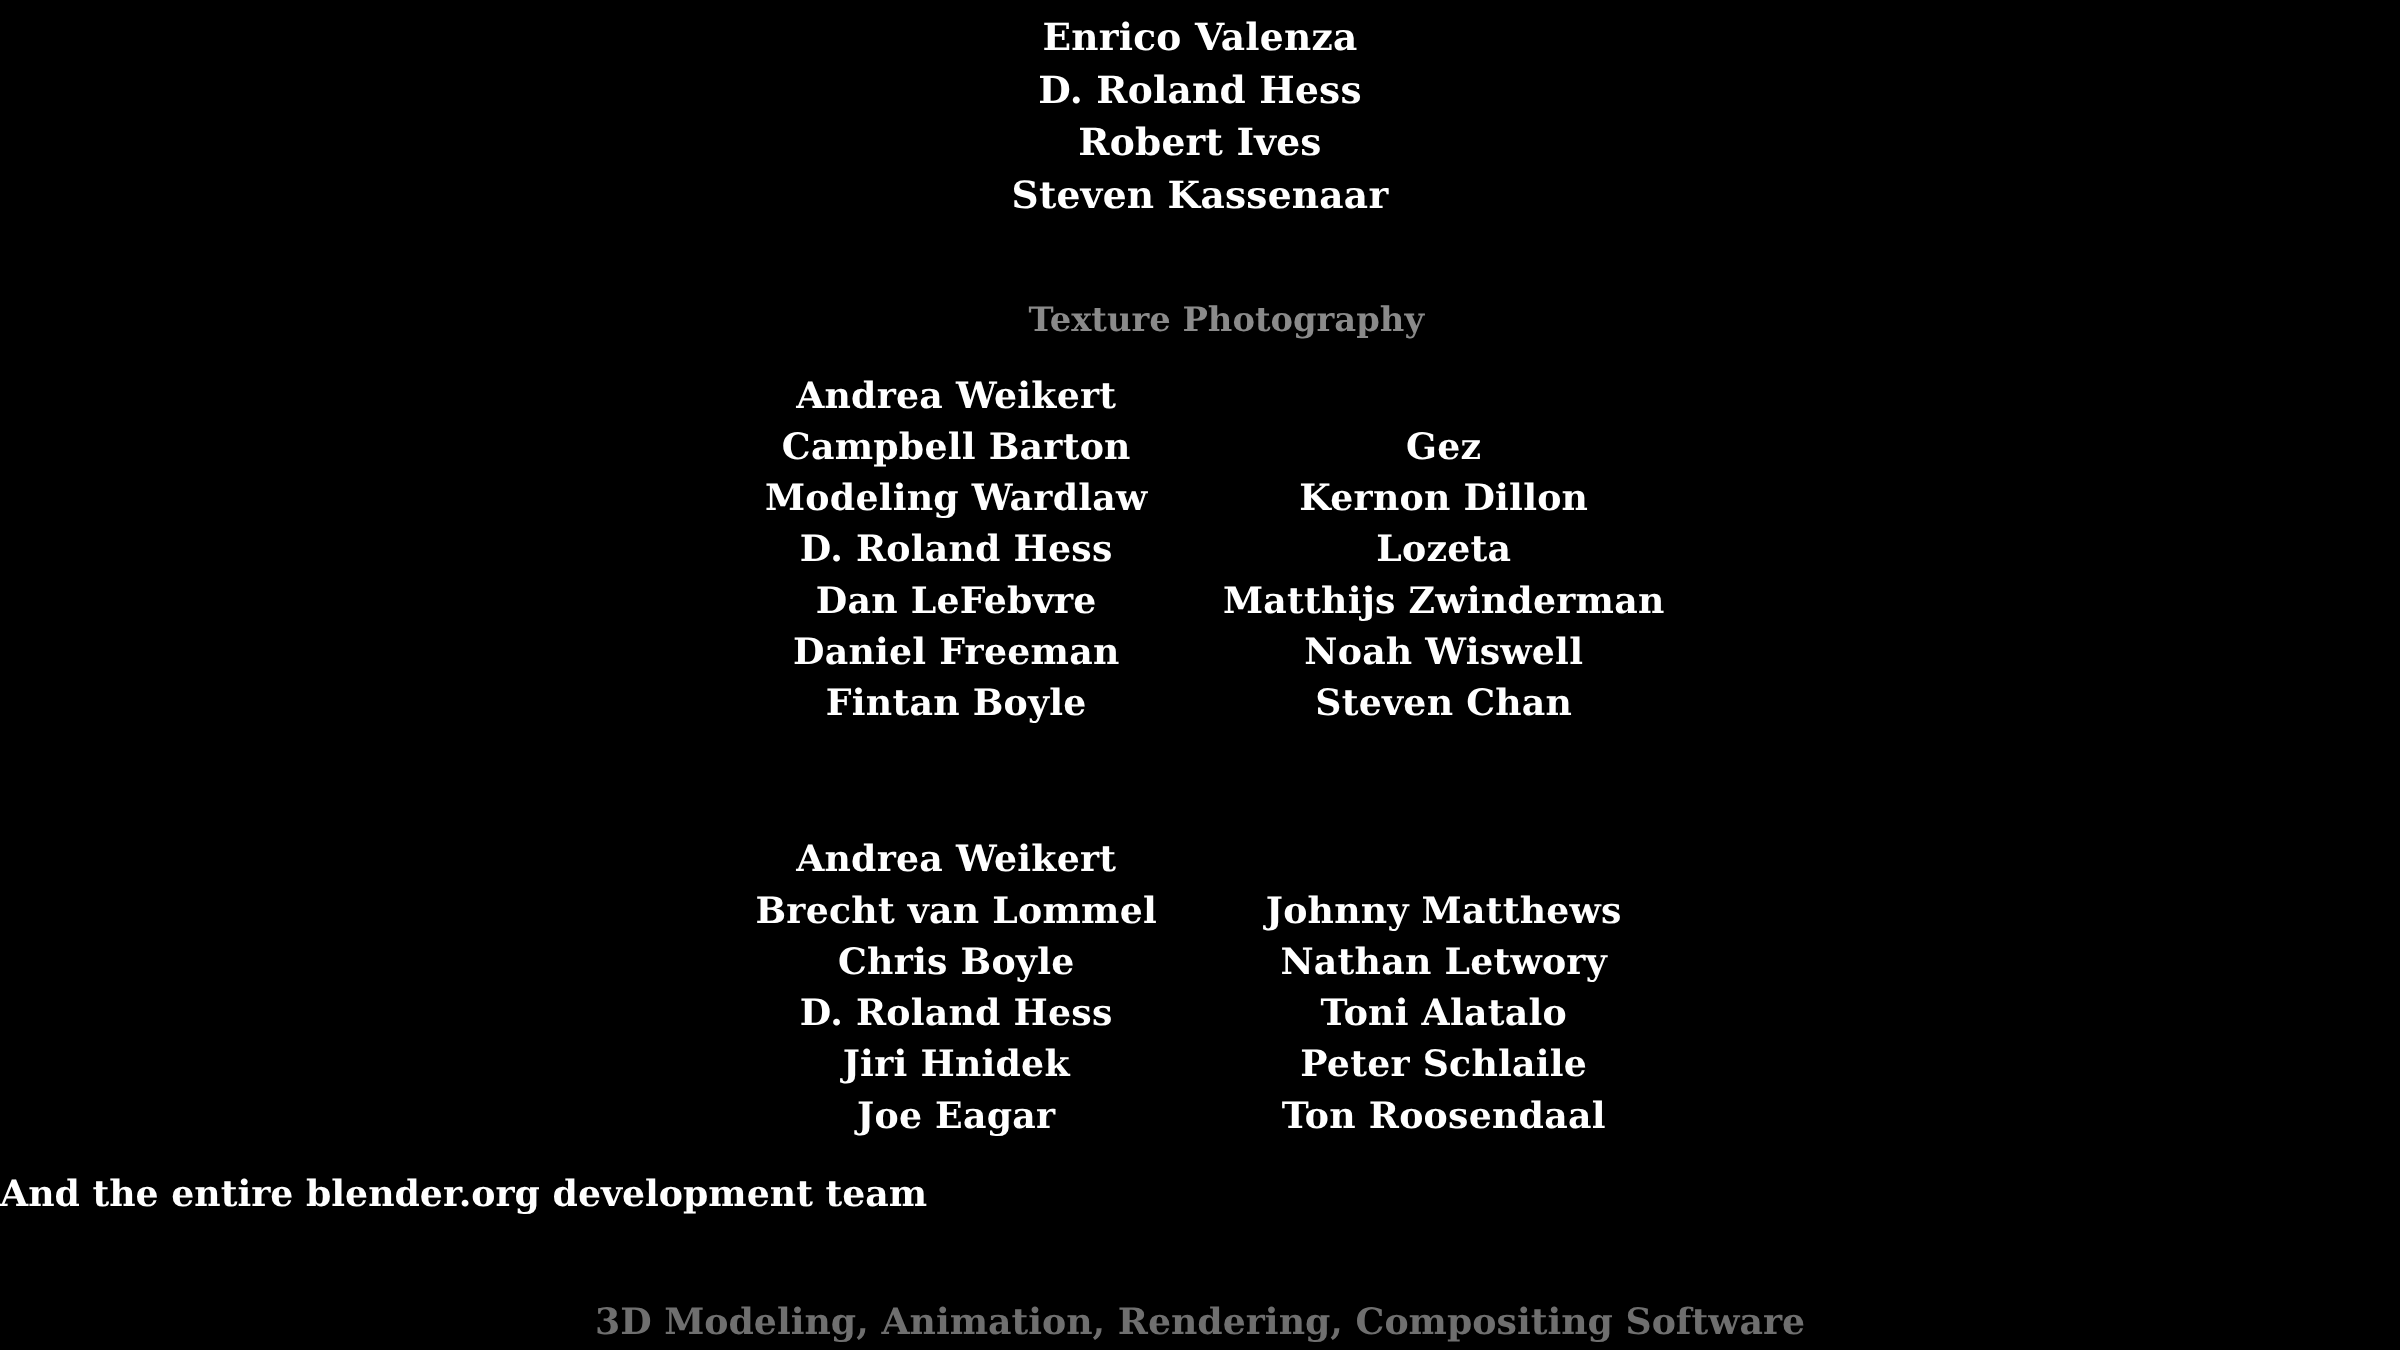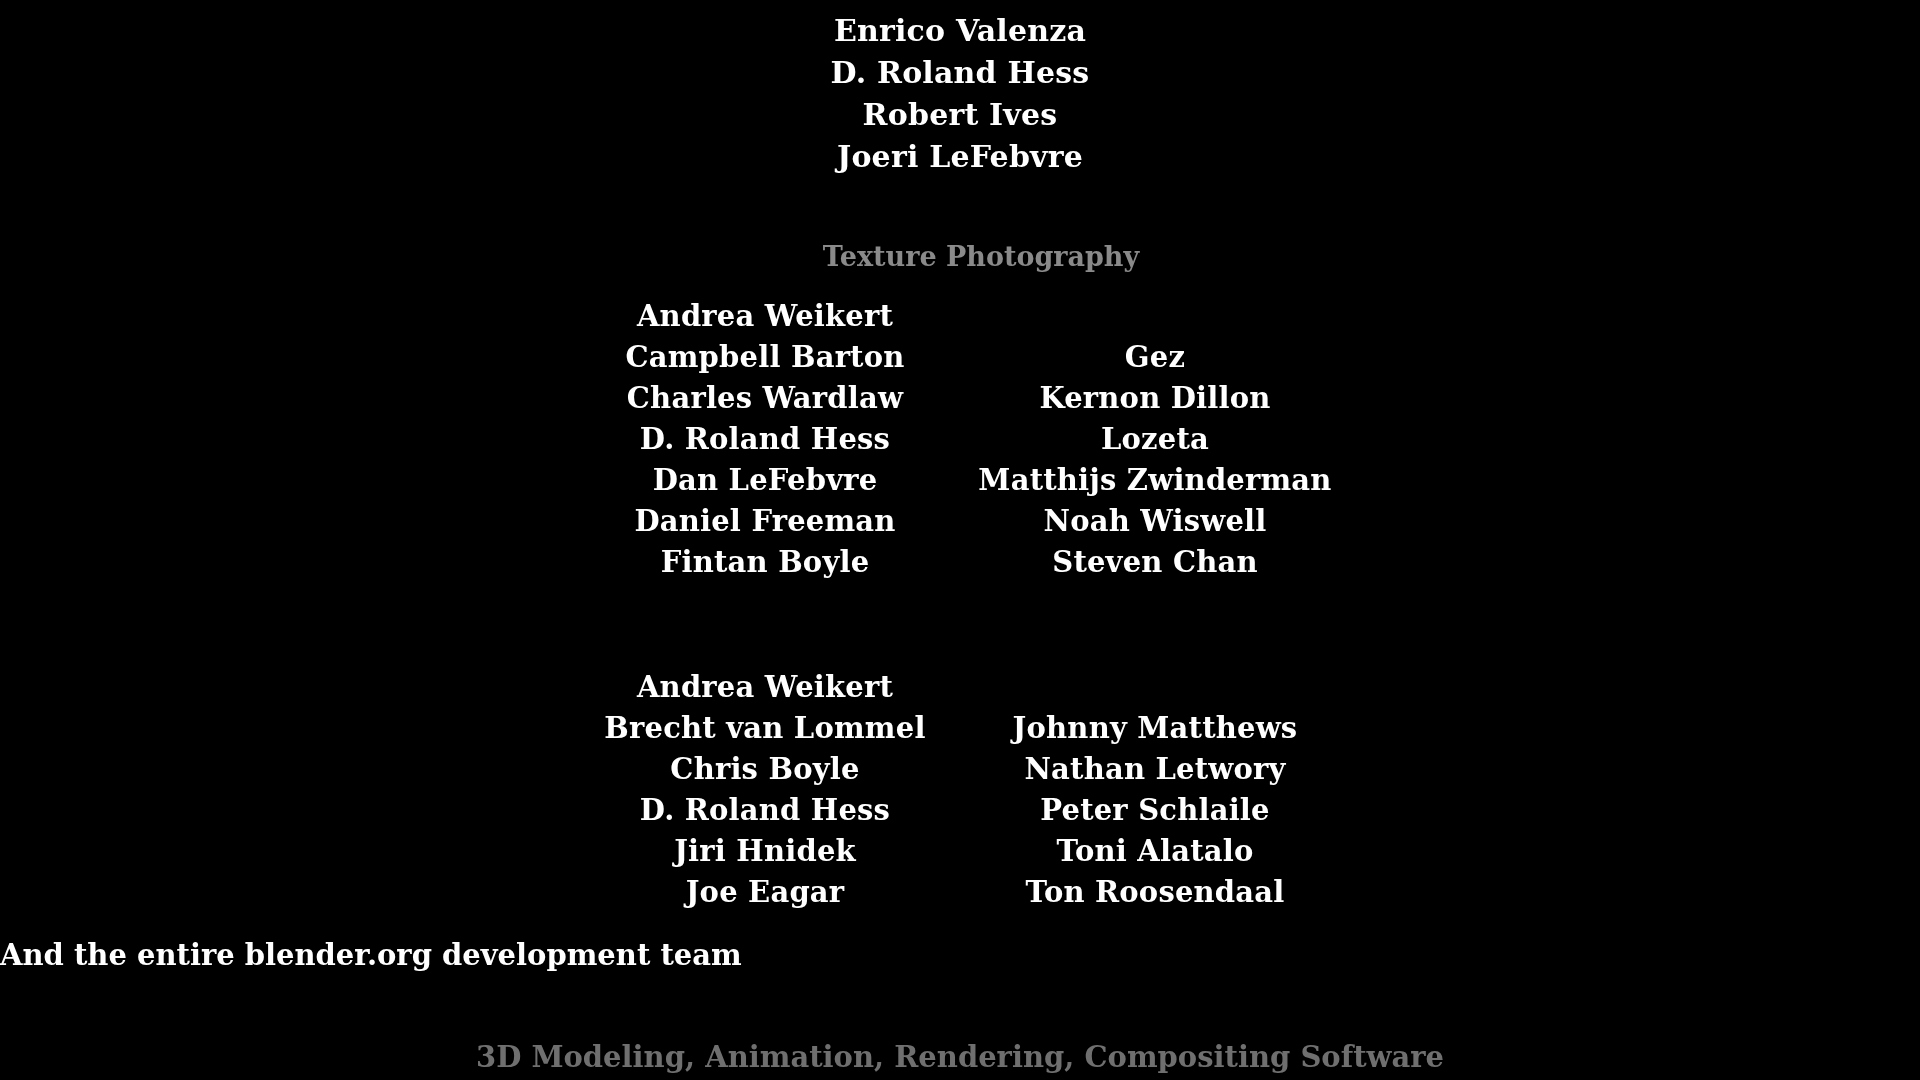--- a/index.html
+++ b/index.html
@@ -80,33 +80,33 @@
 </head>
 <body>
 
 <div class="credits-root">
   <div class="credits-inner">
 
     <div style="padding-top:10px;">
       <div class="name-line">Enrico Valenza</div>
       <div class="name-line">D. Roland Hess</div>
       <div class="name-line">Robert Ives</div>
-      <div class="name-line">Joeri LeFebvre</div>
+      <div class="name-line">Steven Kassenaar</div>
     </div>
 
     <div class="gap-lg"></div>
 
     <div class="section">
       <div class="section-title">Texture Photography</div>
       <div class="gap-sm"></div>
       <div class="two-col">
         <div class="col col-left">
           <div class="name-line">Andrea Weikert</div>
           <div class="name-line">Campbell Barton</div>
-          <div class="name-line">Charles Wardlaw</div>
+          <div class="name-line">Modeling Wardlaw</div>
           <div class="name-line">D. Roland Hess</div>
           <div class="name-line">Dan LeFebvre</div>
           <div class="name-line">Daniel Freeman</div>
           <div class="name-line">Fintan Boyle</div>
         </div>
         <div class="col col-right">
           <div class="name-line">Gez</div>
           <div class="name-line">Kernon Dillon</div>
           <div class="name-line">Lozeta</div>
           <div class="name-line">Matthijs Zwinderman</div>
@@ -125,22 +125,22 @@
           <div class="name-line">Andrea Weikert</div>
           <div class="name-line">Brecht van Lommel</div>
           <div class="name-line">Chris Boyle</div>
           <div class="name-line">D. Roland Hess</div>
           <div class="name-line">Jiri Hnidek</div>
           <div class="name-line">Joe Eagar</div>
         </div>
         <div class="col col-right">
           <div class="name-line">Johnny Matthews</div>
           <div class="name-line">Nathan Letwory</div>
+          <div class="name-line">Toni Alatalo</div>
           <div class="name-line">Peter Schlaile</div>
-          <div class="name-line">Toni Alatalo</div>
           <div class="name-line">Ton Roosendaal</div>
         </div>
       </div>
       <div class="gap-sm"></div>
       <div class="footer-line">And the entire blender.org development team</div>
     </div>
 
     <div class="gap-lg"></div>
 
     <div class="tagline">3D Modeling, Animation, Rendering, Compositing Software</div>

